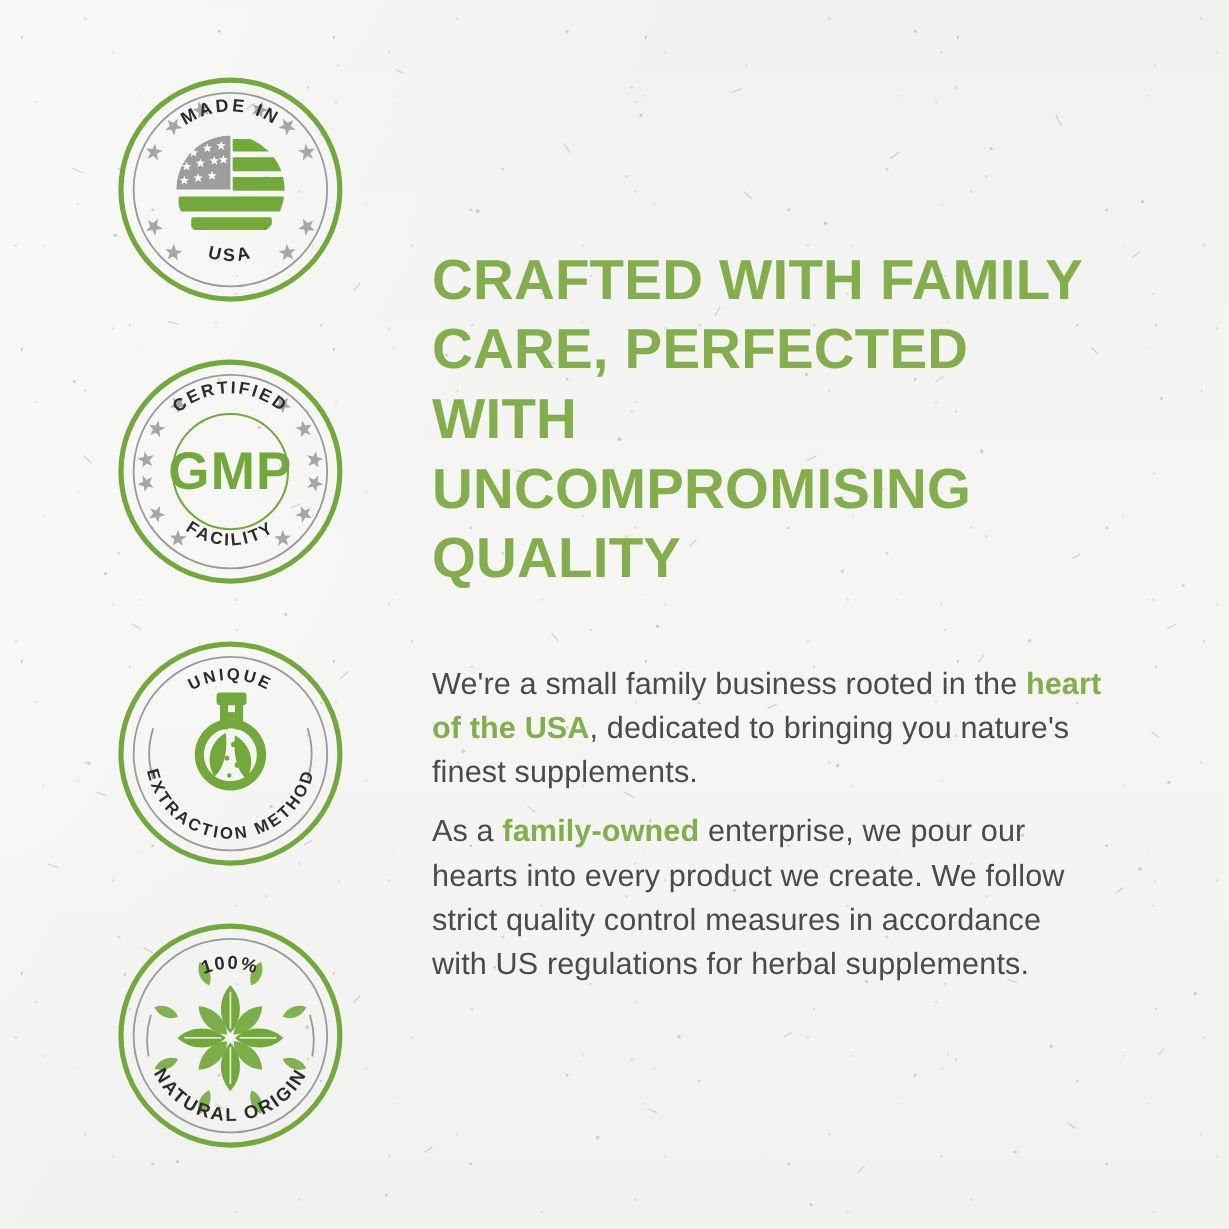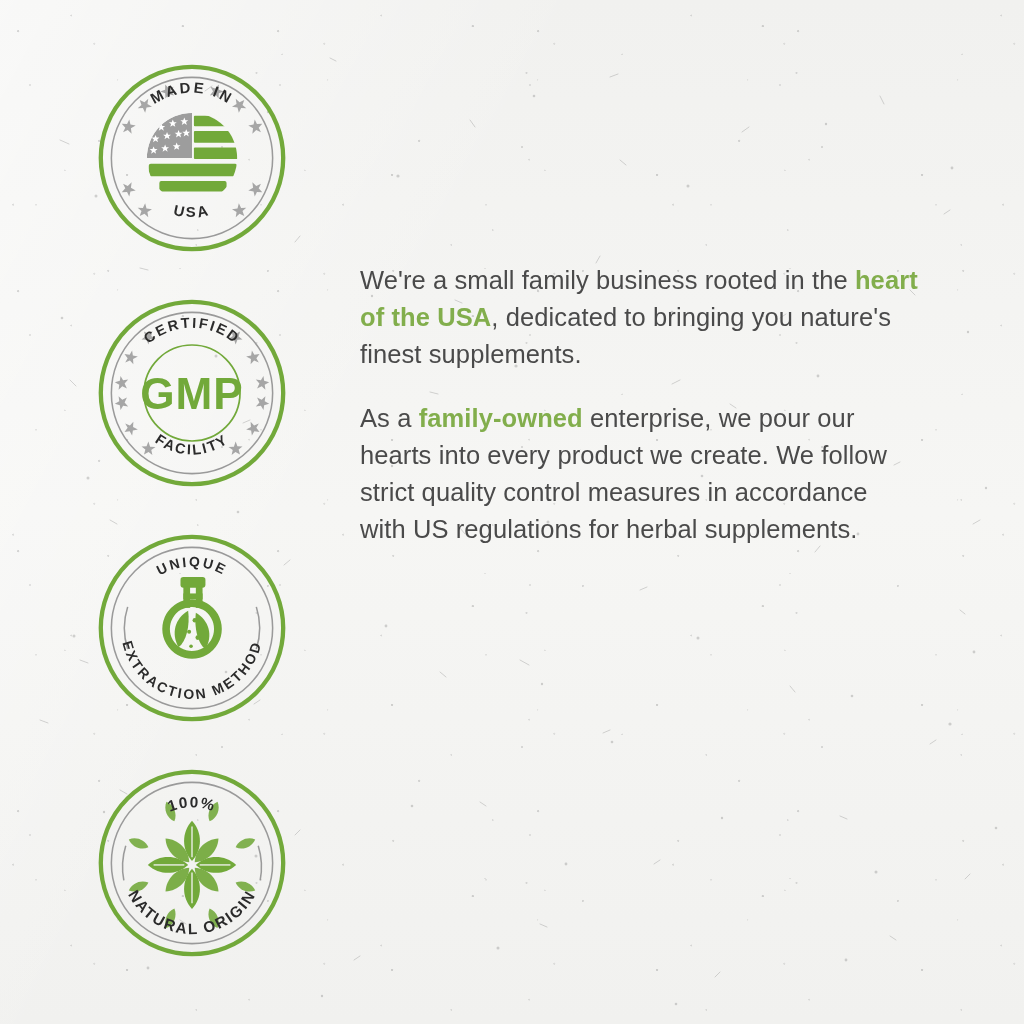--- a/index.html
+++ b/index.html
@@ -95,21 +95,21 @@
   }
   .body-para {
     margin: 0;
     color: #4a4a4a;
     font-family: Liberation Sans, sans-serif;
     font-size: 25.5px;
     line-height: 37px;
     letter-spacing: .1px;
   }
   #para-1 { margin-top: 58px; }
-  #para-2 { margin-top: 27px; }
+  #para-2 { margin-top: 12px; }
   .hl {
     color: #82ae4c;
     font-weight: bold;
   }
 
   
   .ring-green { fill: none; stroke: #72a93a; }
   .ring-gray  { fill: none; stroke: #9a9a9a; }
   .star       { fill: #a6a6a6; }
   .arc-text   { fill: #2b2b2b; font-family: "Liberation Sans", sans-serif; font-weight: bold; }
@@ -513,20 +513,26 @@
         </text>
         <text class="arc-text" font-size="16" letter-spacing="2">
           <textPath href="#natBotArc" startOffset="50%" text-anchor="middle">NATURAL ORIGIN</textPath>
         </text>
       </svg>
 
     </div>
 
     <div id="text-column">
 
+      <h1 id="headline">
+        <span>CRAFTED WITH FAMILY</span><br>
+        <span>CARE, PERFECTED WITH</span><br>
+        <span>UNCOMPROMISING</span><br>
+        <span>QUALITY</span>
+      </h1>
 
       <p id="para-1" class="body-para">
         <span>We're a small family business rooted in the </span><span class="hl">heart of the USA</span><span>, dedicated to bringing you nature's finest supplements.</span>
       </p>
 
       <p id="para-2" class="body-para">
         <span>As a </span><span class="hl">family-owned</span><span> enterprise, we pour our hearts into every product we create. We follow strict quality control measures in accordance with US regulations for herbal supplements.</span>
       </p>
 
     </div>

